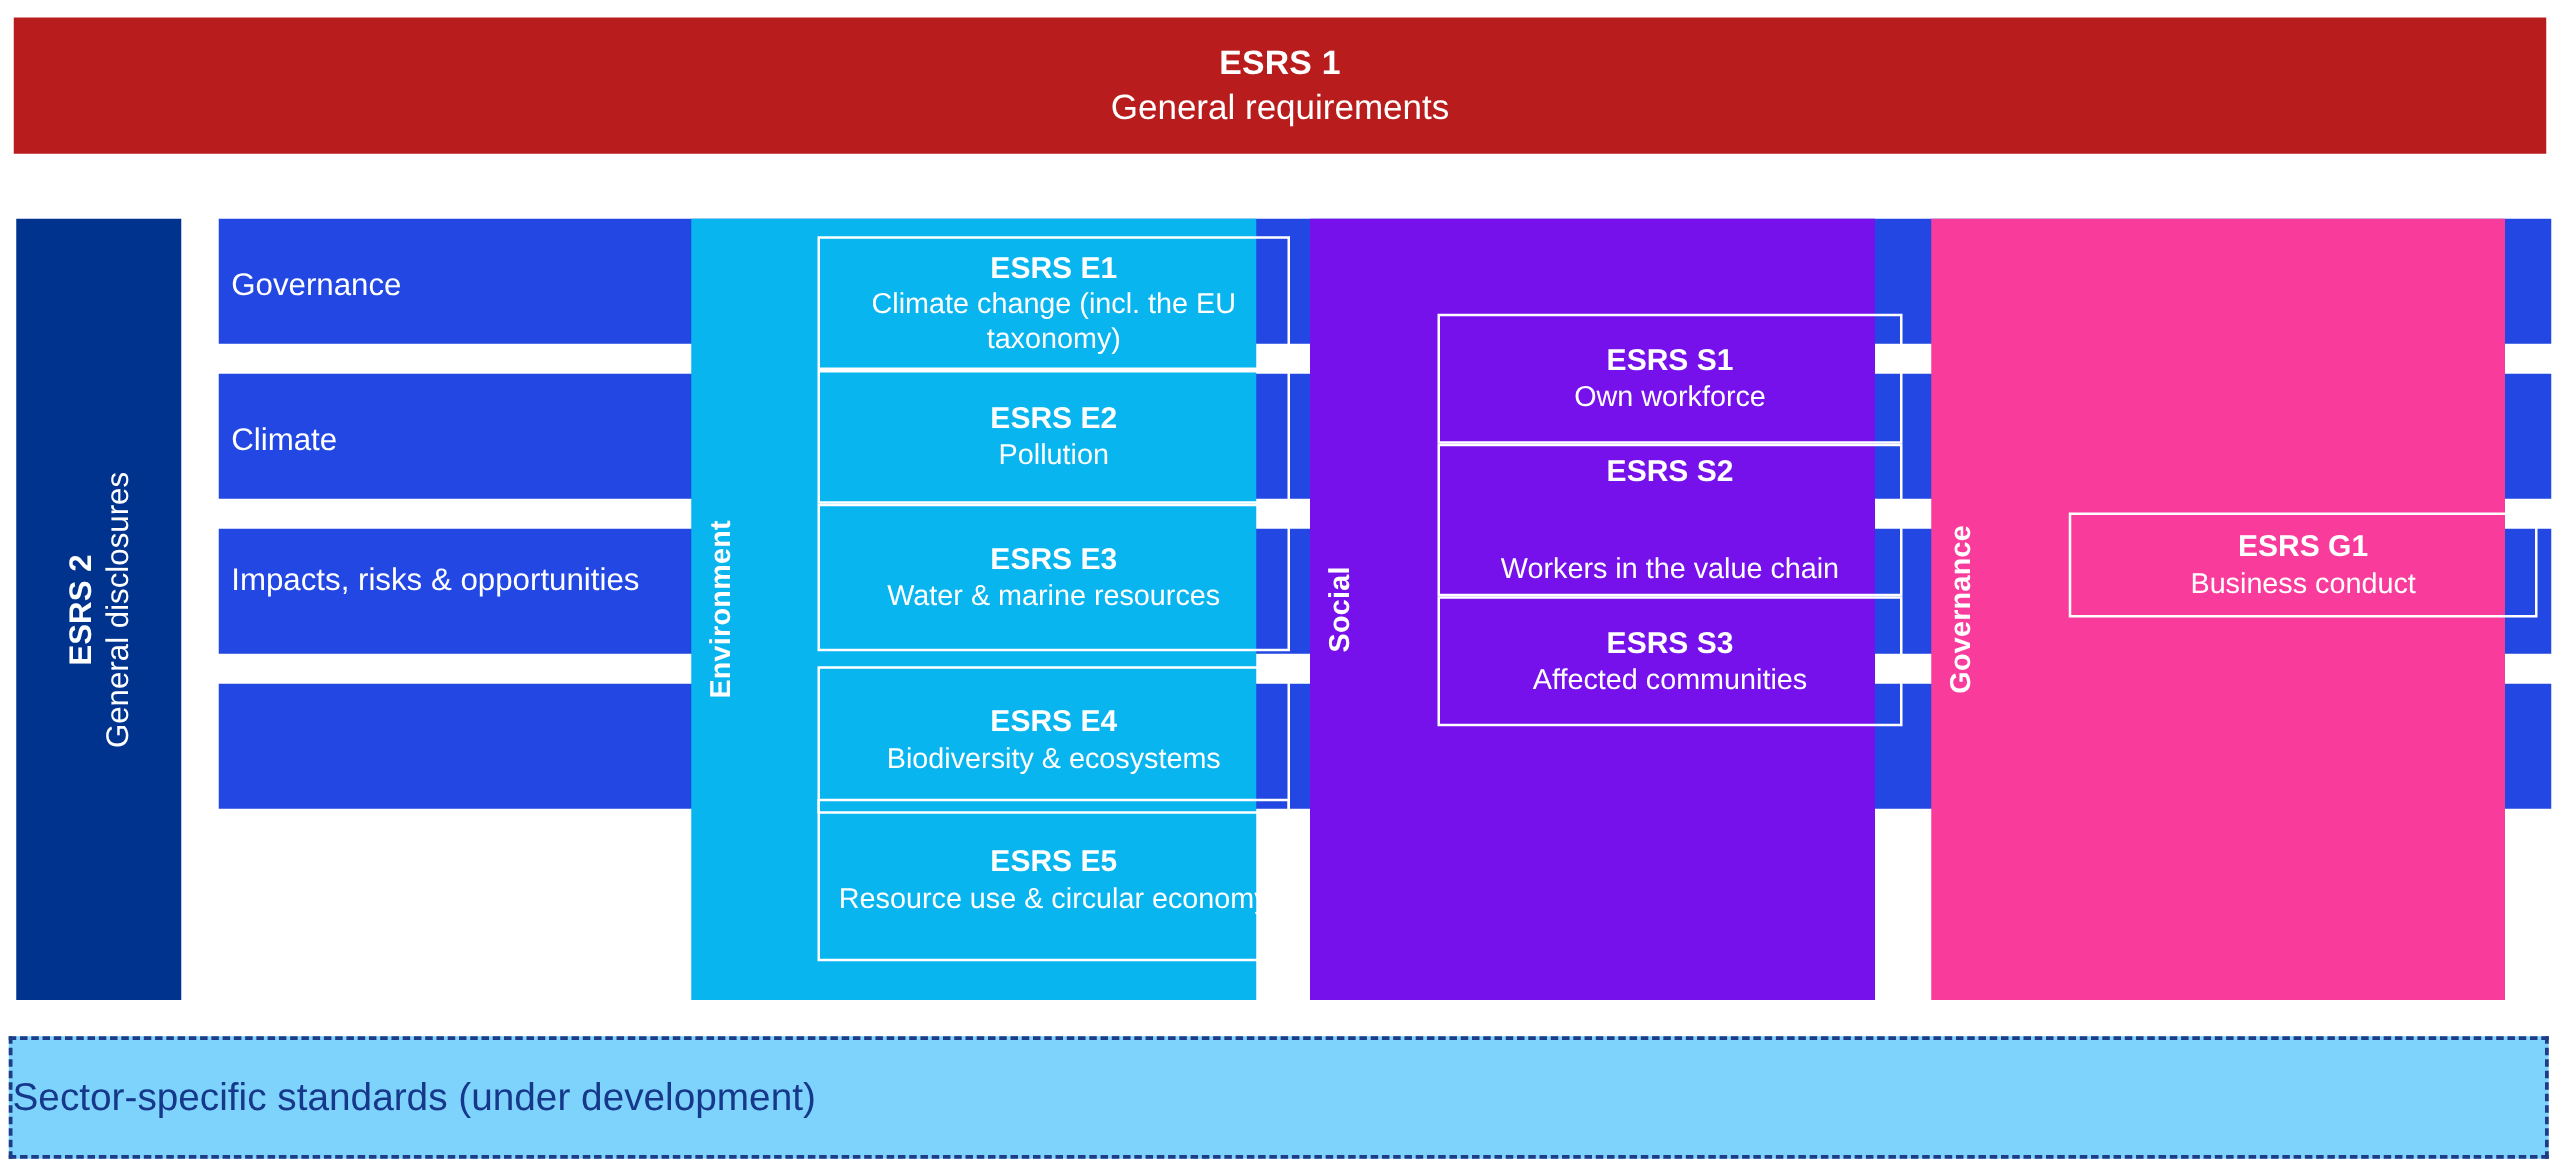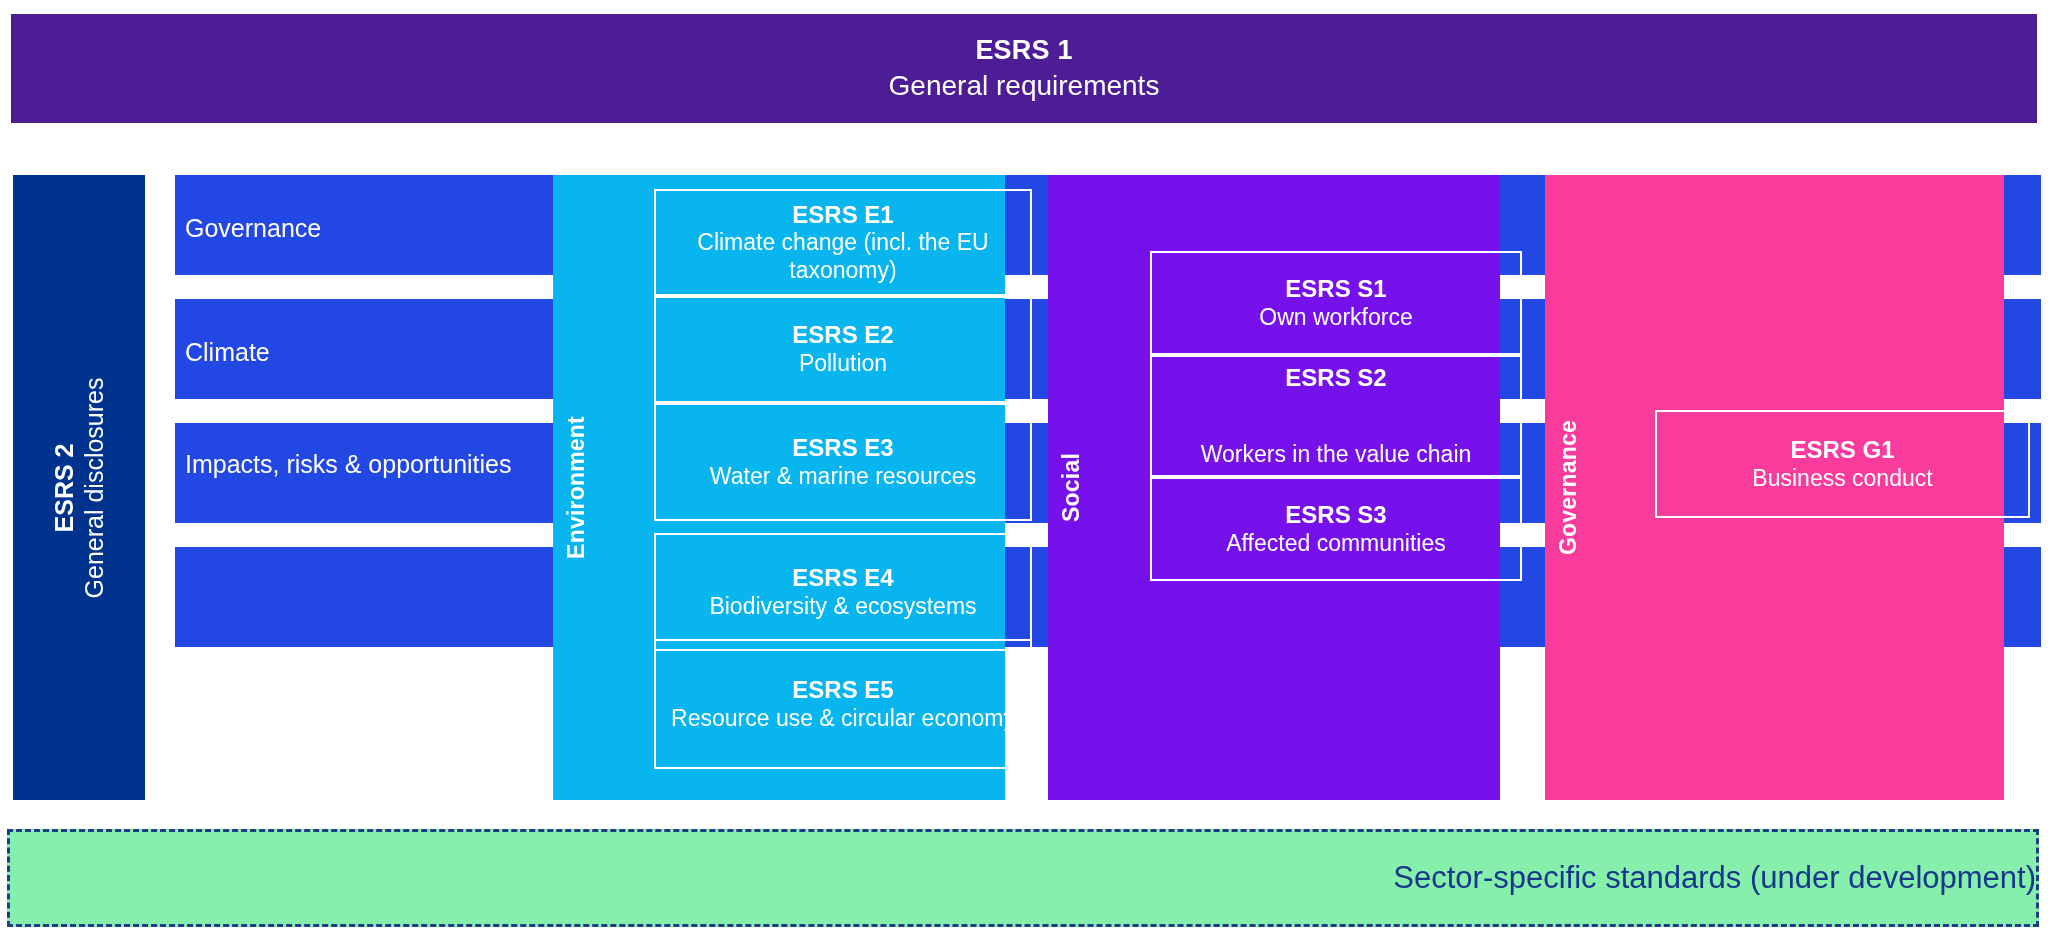--- a/index.html
+++ b/index.html
@@ -21,21 +21,21 @@
     overflow: hidden;
   }
 
   
   .banner {
     position: absolute;
     left: 11px;
     top: 14px;
     width: 2026px;
     height: 109px;
-    background: #4c1d95;
+    background: #b91c1c;
     color: #ffffff;
     display: flex;
     flex-direction: column;
     align-items: center;
     justify-content: center;
     text-align: center;
     line-height: 1.22;
   }
   .banner .b-title {
     font-size: 27px;
@@ -195,36 +195,36 @@
   .soc-c1 { top: 76px;  height: 104px; }
   .soc-c2 { top: 180px; height: 122px; gap: 48px; }
   .soc-c3 { top: 302px; height: 104px; }
   .soc-c4 { top: 406px; height: 108px; }
 
   
   .pillar.gov .card {
     left: 64px;
     width: 375px;
     top: 235px;
-    height: 108px;
+    height: 84px;
   }
 
   
   .sector {
     position: absolute;
     left: 7px;
     top: 829px;
     width: 2032px;
     height: 98px;
     box-sizing: border-box;
     border: 3px dashed #1F3C88;
-    background: #86efac;
-    display: flex;
-    align-items: center;
-    justify-content: flex-end;
+    background: #7dd3fc;
+    display: flex;
+    align-items: center;
+    justify-content: flex-start;
   }
   .sector span {
     color: #16388A;
     font-size: 31px;
     font-weight: normal;
   }
 </style>
 </head>
 <body>
 

